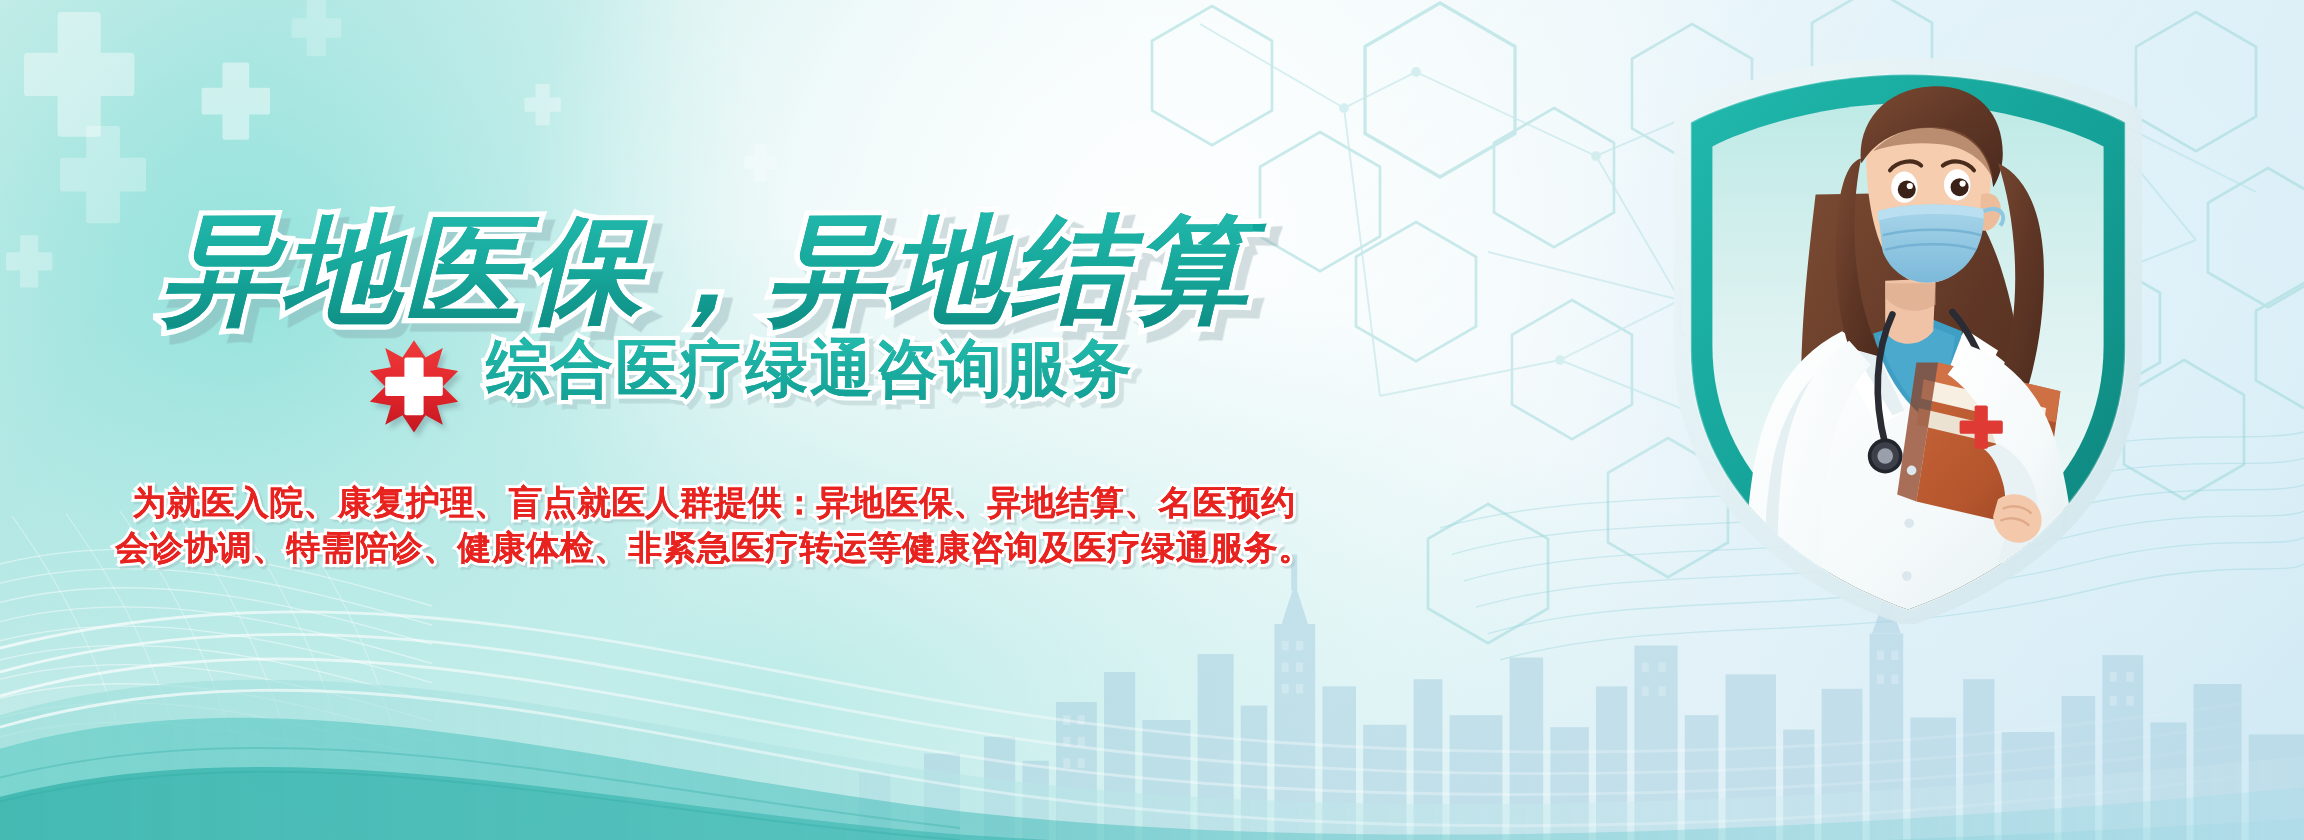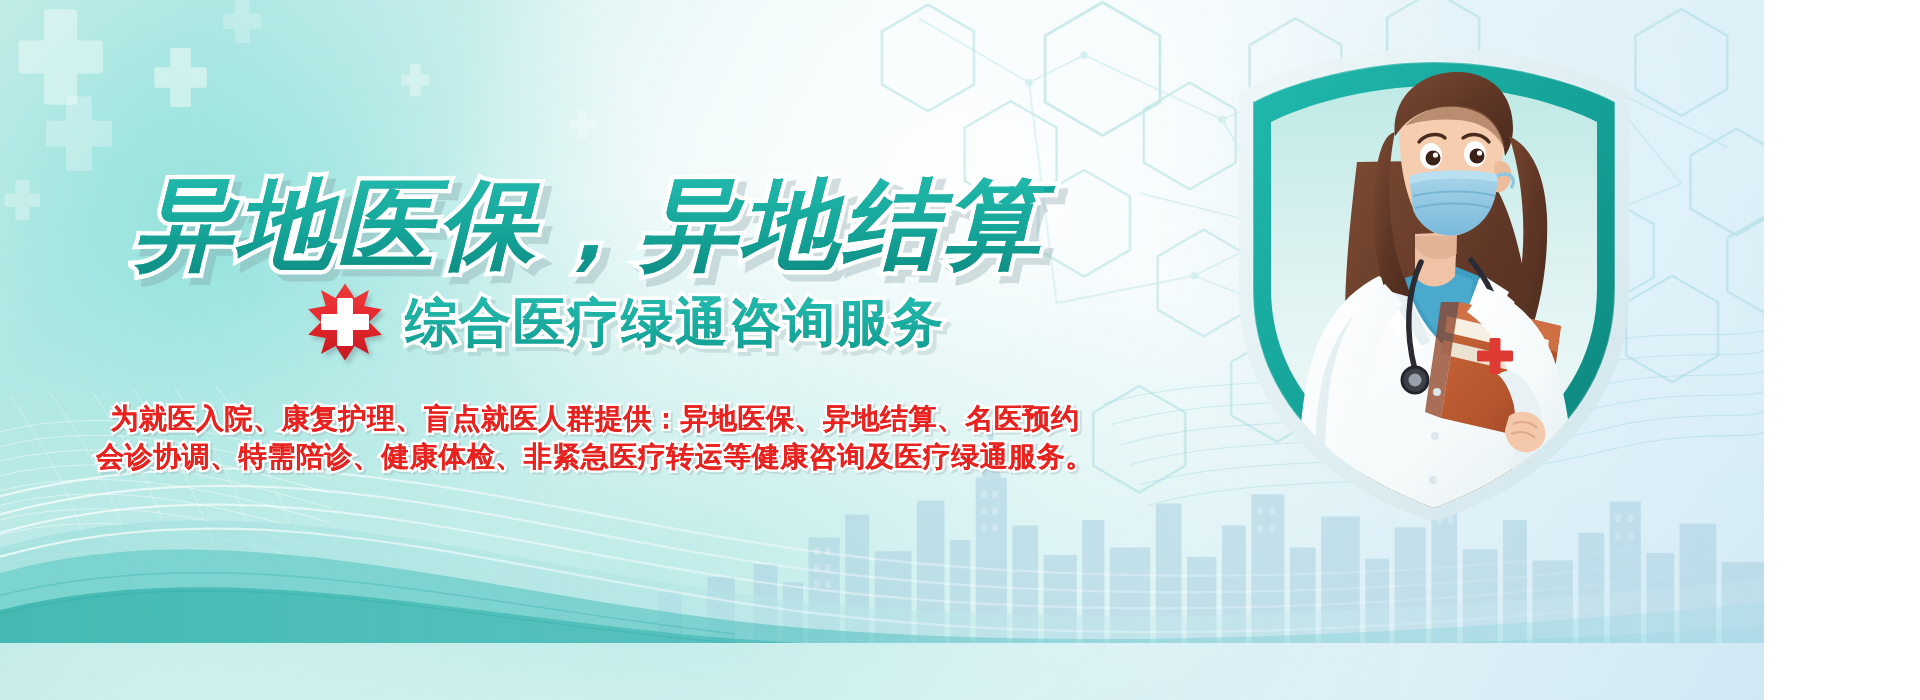--- a/index.html
+++ b/index.html
@@ -1,20 +1,20 @@
 <!DOCTYPE html>
 <html><head>
 <meta charset="utf-8">
 <style>
   html,body{margin:0;padding:0;background:#fff;}
   body{font-family:"Liberation Sans","DejaVu Sans",sans-serif;}
 
   #banner{
     position:relative;
-    width:1764px;height:700px;
+    width:1920px;height:700px;
     overflow:hidden;
     background:linear-gradient(118deg,#cfeeea 0%,#bfe9e7 10%,#d8f2f1 26%,#e9f7f8 44%,#eaf6fa 62%,#dff0f7 80%,#cfe9f4 100%);
   }
 
   
   .layer{position:absolute;inset:0;pointer-events:none;}
 
   #glow-left{
     position:absolute;left:-240px;top:-220px;width:900px;height:900px;
     background:radial-gradient(circle at 50% 50%,rgba(140,225,218,.85) 0%,rgba(160,230,224,.45) 38%,rgba(190,236,234,0) 70%);
@@ -55,21 +55,21 @@
     letter-spacing:4px;
     white-space:nowrap;
     background:linear-gradient(180deg,#21b8ab 0%,#17a79b 50%,#0f8f86 100%);
     -webkit-background-clip:text;background-clip:text;
     color:transparent;
   }
 
   
   #subtitle-row{
     position:absolute;left:305px;top:282px;
-    display:flex;align-items:center;gap:20px;
+    display:flex;gap:20px;
   }
   #cross-badge{
     position:relative;width:80px;height:80px;flex:0 0 auto;
     filter:drop-shadow(3px 4px 2px rgba(90,120,125,.35));
   }
   #cross-badge svg{display:block;width:80px;height:80px;}
 
   .sub-wrap{position:relative;}
   #subtitle-stroke{
     font-size:52px;font-weight:bold;line-height:1;

